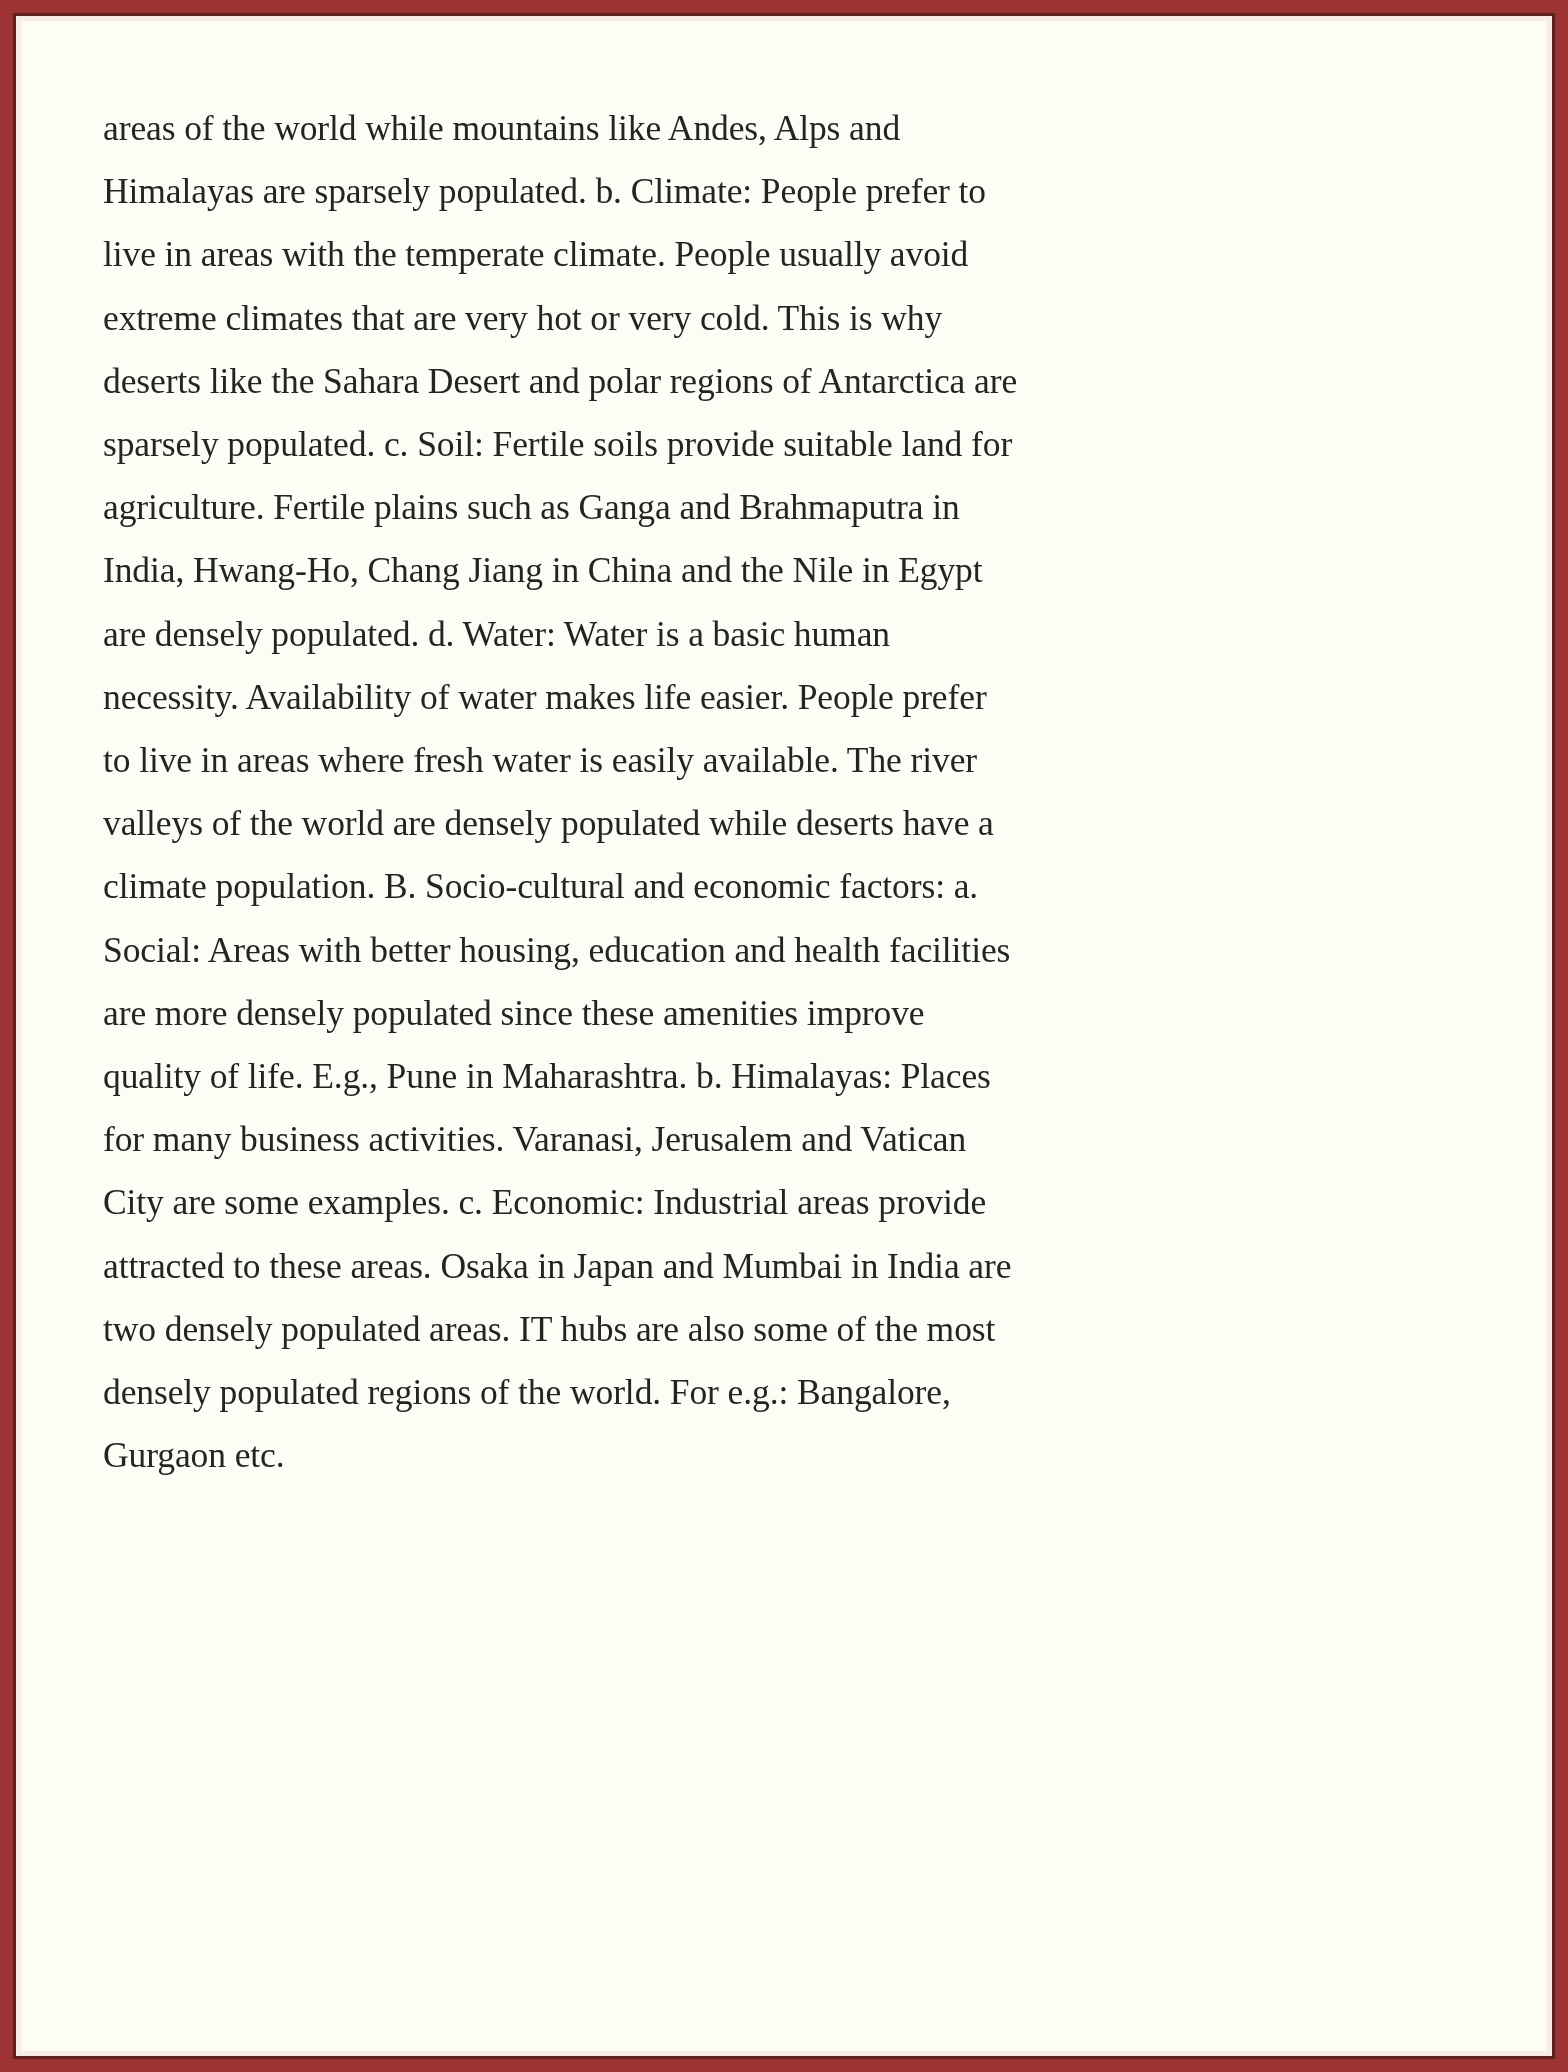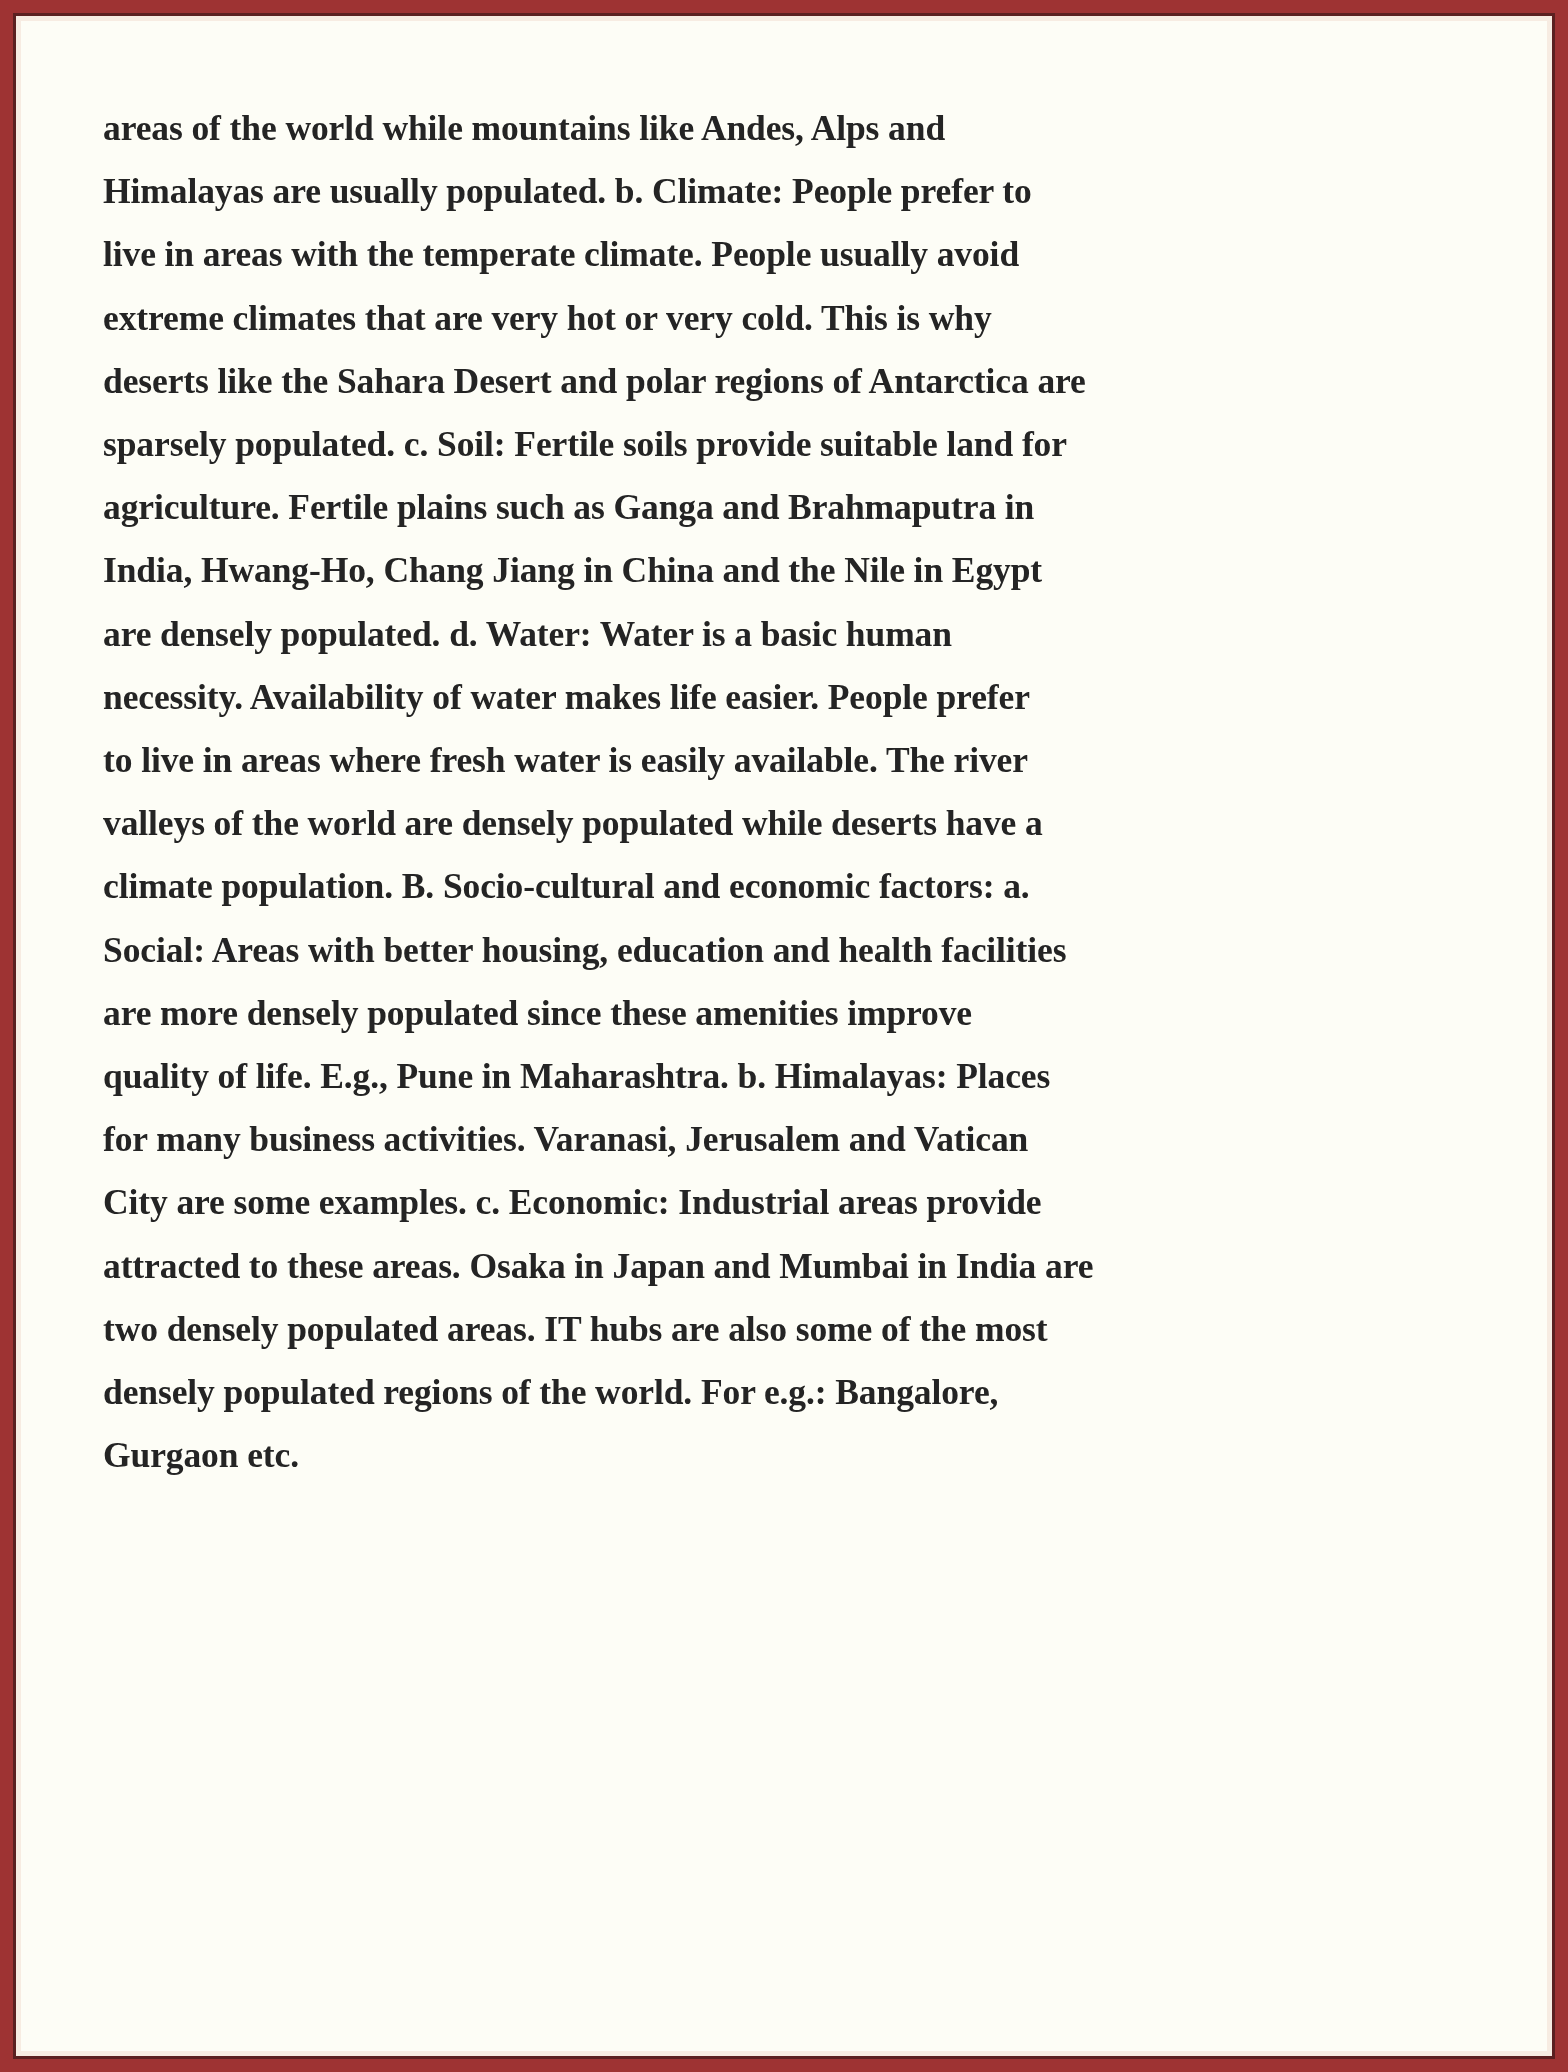--- a/index.html
+++ b/index.html
@@ -53,34 +53,33 @@
     top: 76px;
     width: 1340px;
   }
   .doc-line {
     color: #242424;
     font-size: 35.5px;
     line-height: 63.2px;
     letter-spacing: -0.1px;
     white-space: pre;
     font-family: "Liberation Serif", "DejaVu Serif", serif;
-    font-weight: bold;
   }
 </style>
 </head>
 <body>
 
 <div class="page-frame">
   <div class="frame-outer-band">
     <div class="frame-inner-rule">
       <div class="page-sheet">
 
         <div class="doc-body">
           <div class="doc-line">areas of the world while mountains like Andes, Alps and</div>
-          <div class="doc-line">Himalayas are usually populated. b. Climate: People prefer to</div>
+          <div class="doc-line">Himalayas are sparsely populated. b. Climate: People prefer to</div>
           <div class="doc-line">live in areas with the temperate climate. People usually avoid</div>
           <div class="doc-line">extreme climates that are very hot or very cold. This is why</div>
           <div class="doc-line">deserts like the Sahara Desert and polar regions of Antarctica are</div>
           <div class="doc-line">sparsely populated. c. Soil: Fertile soils provide suitable land for</div>
           <div class="doc-line">agriculture. Fertile plains such as Ganga and Brahmaputra in</div>
           <div class="doc-line">India, Hwang-Ho, Chang Jiang in China and the Nile in Egypt</div>
           <div class="doc-line">are densely populated. d. Water: Water is a basic human</div>
           <div class="doc-line">necessity. Availability of water makes life easier. People prefer</div>
           <div class="doc-line">to live in areas where fresh water is easily available. The river</div>
           <div class="doc-line">valleys of the world are densely populated while deserts have a</div>

